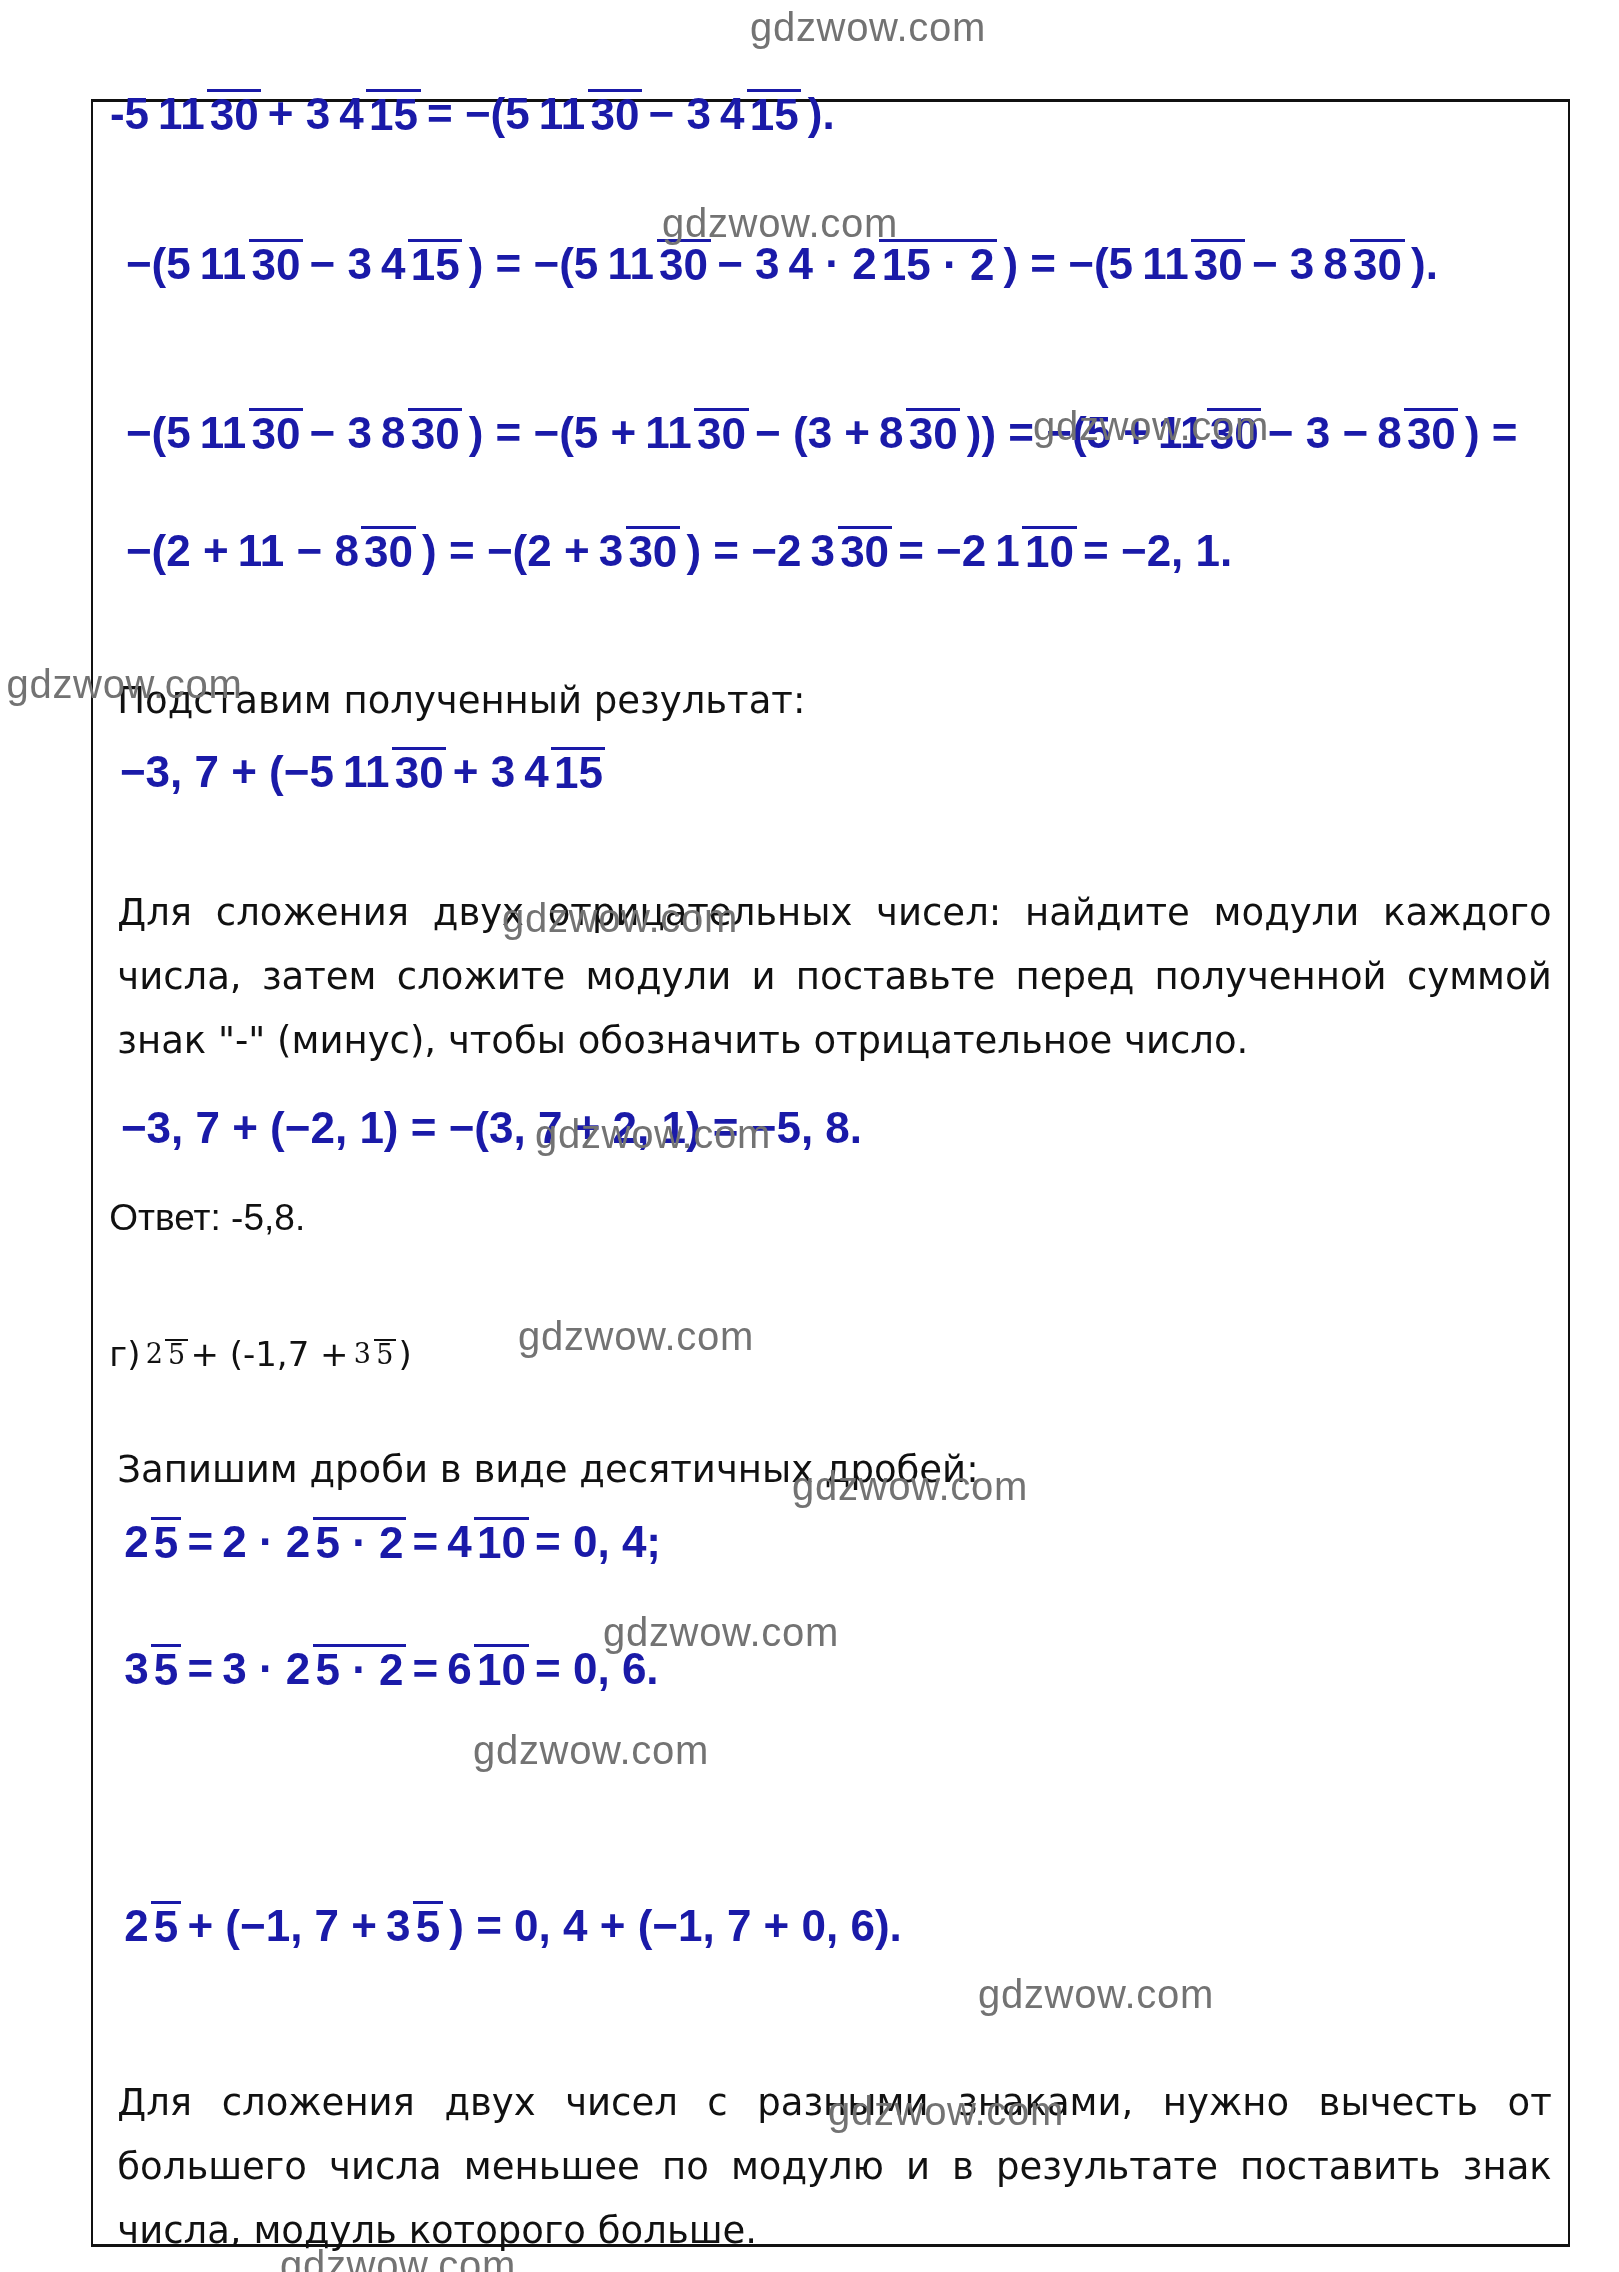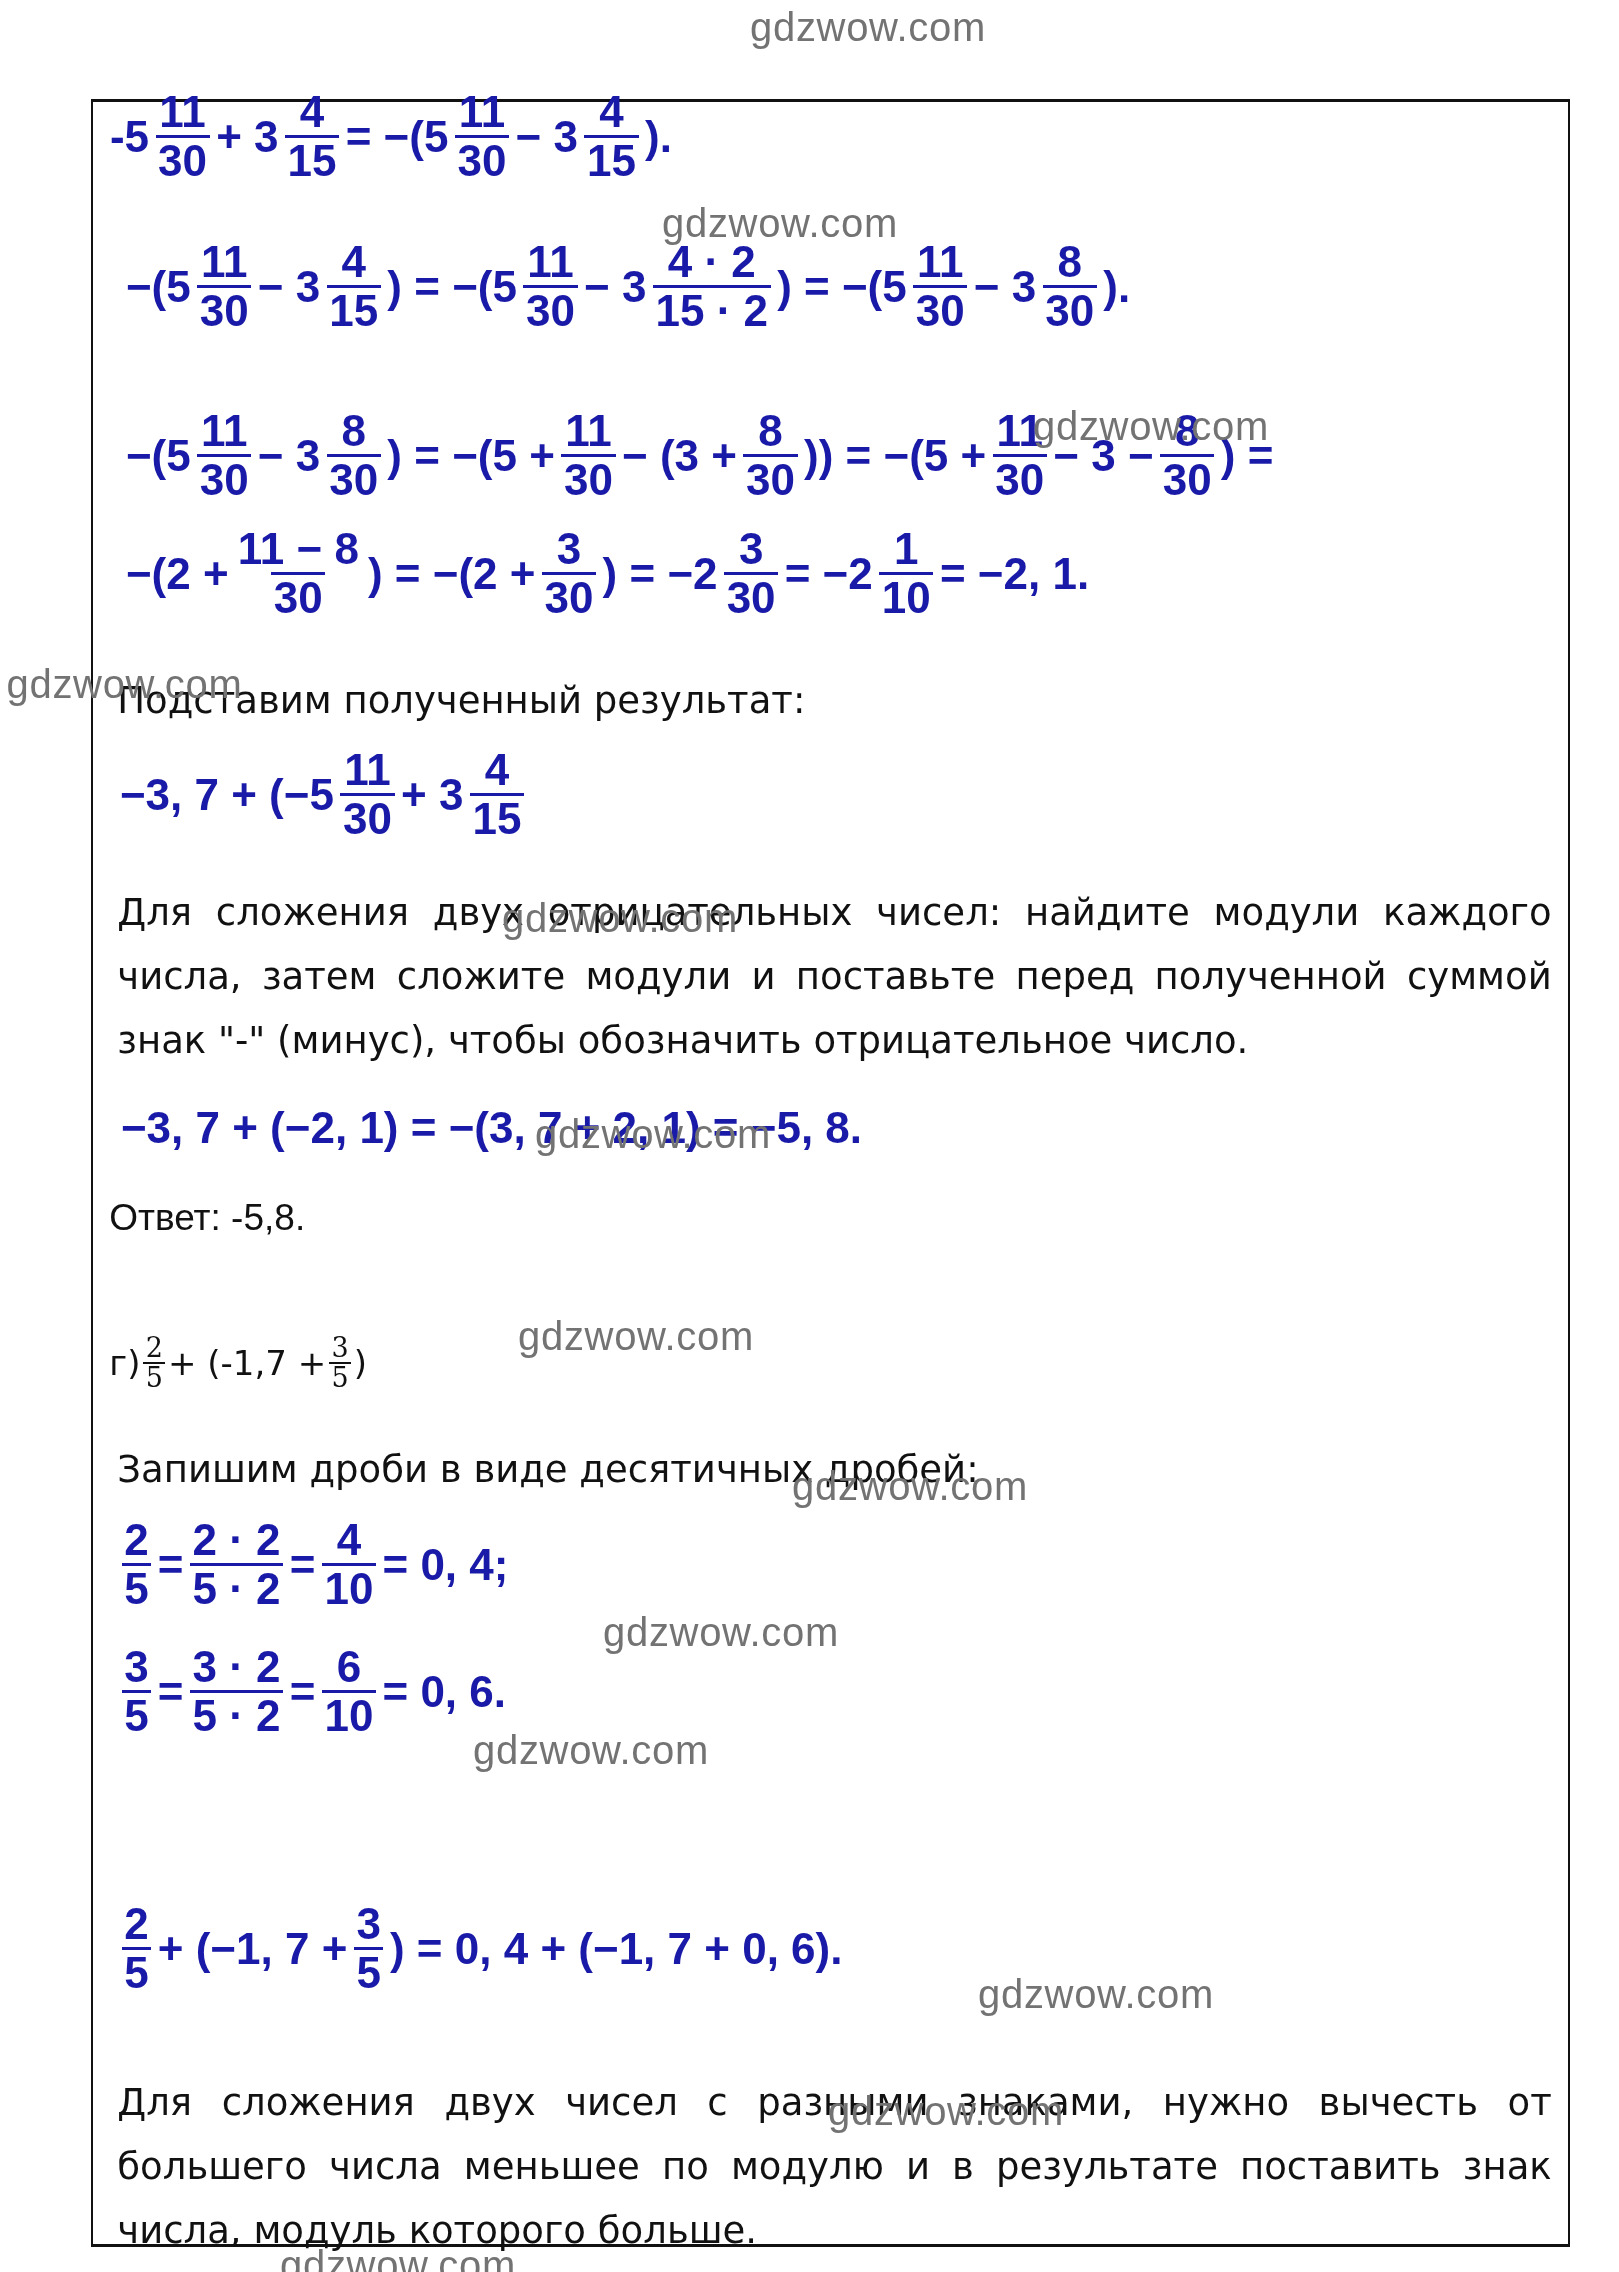--- a/index.html
+++ b/index.html
@@ -3,21 +3,21 @@
 <meta charset="utf-8">
 <style>
   html, body { margin:0; padding:0; background:#ffffff; }
   body { width:1619px; height:2273px; position:relative; overflow:hidden; font-family:"DejaVu Sans", sans-serif; }
   .frame { position:absolute; left:91px; top:99px; width:1479px; height:2148px; border:2px solid #111; border-top-width:3.9px; border-bottom-width:3.9px; box-sizing:border-box; background:#fff; }
   .wm { position:absolute; color:#737373; font-family:"Liberation Sans", sans-serif; font-size:40px; letter-spacing:0.7px; white-space:nowrap; z-index:5; pointer-events:none; }
   .text { position:absolute; left:16.3px; right:16.3px; font-family:"DejaVu Sans", sans-serif; font-size:37px; color:#111; line-height:64px;margin-left:8px; }
   .text.just { text-align:justify; }
   .math { position:absolute; display:flex; align-items:center; color:#1a1aa8; font-family:"Liberation Sans", sans-serif; font-weight:bold; font-size:44px; white-space:nowrap; }
   .math .t { padding:0 3.9px; }
-  .frac { display:inline-flex; flex-direction:column; align-items:center; margin:0 2.6px; line-height:1.05; }
+  .frac { display:inline-flex; flex-direction:row; align-items:center; margin:0 2.6px; line-height:1.05; }
   .frac .num { padding:0 2.6px; }
   .frac .den { border-top:3.3px solid #1a1aa8; padding:0 2.6px; }
   .answer { position:absolute; left:16.3px; font-family:"Liberation Sans", sans-serif; font-size:37px; color:#111; }
   .task { position:absolute; left:16.3px; display:flex; align-items:center; font-family:"DejaVu Sans", sans-serif; font-size:34px; color:#111; white-space:nowrap; }
   .task .frac .den { border-top:2px solid #111; }
   .task .frac { font-family:"DejaVu Serif", serif; font-size:27px; }
 </style>
 </head>
 <body>
 

